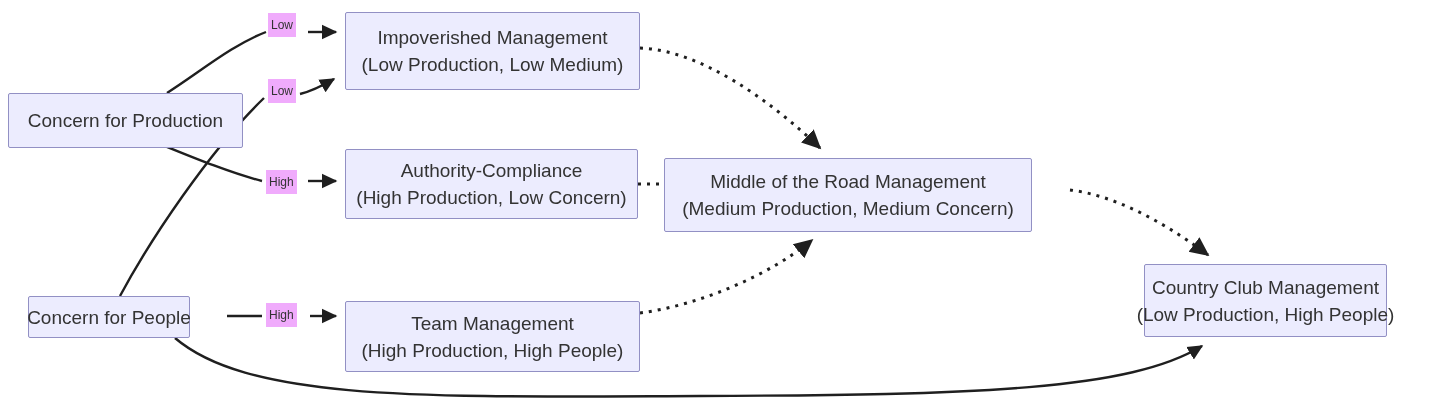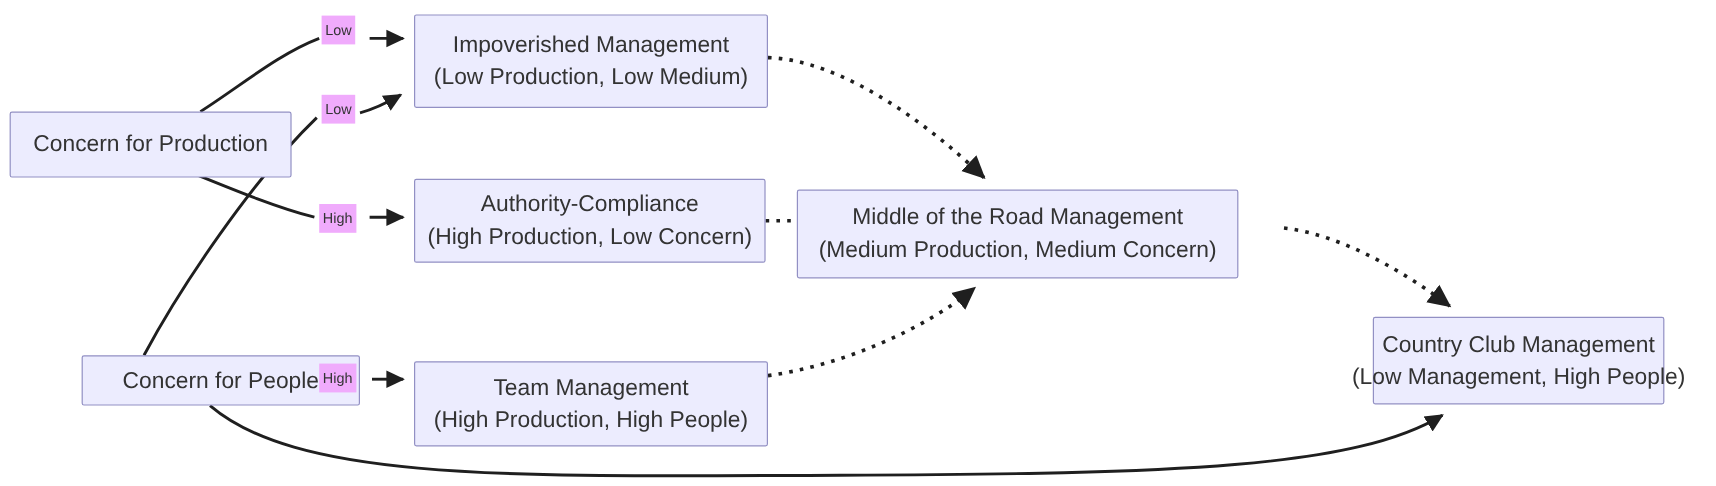--- a/index.html
+++ b/index.html
@@ -88,21 +88,21 @@
 
     <path d="M 1070 190 C 1120 196, 1172 228, 1208 255" fill="none" stroke="#1f1f1f" stroke-width="3" stroke-dasharray="3 6" stroke-linecap="butt" marker-end="url(#arrow-dotted)"></path>
 
     <path d="M 175 338 C 250 402, 430 397, 700 396 C 980 395, 1130 390, 1202 346" fill="none" stroke="#1f1f1f" stroke-width="2.4" marker-end="url(#arrow-solid)"></path>
   </svg>
 
   <div class="node" style="left:8px; top:93px; width:235px; height:55px;">
     <span class="line">Concern for Production</span>
   </div>
 
-  <div class="node" style="left:28px; top:296px; width:232px; height:42px;margin-left:40px;">
+  <div class="node" style="left:28px; top:296px; width:162px; height:42px;">
     <span class="line">Concern for People</span>
   </div>
 
   <div class="node" style="left:345px; top:12px; width:295px; height:78px;">
     <span class="line">Impoverished Management</span>
     <span class="line">(Low Production, Low Medium)</span>
   </div>
 
   <div class="node" style="left:345px; top:149px; width:293px; height:70px;justify-content:center;">
     <span class="line">Authority-Compliance</span>
@@ -114,21 +114,21 @@
     <span class="line">(High Production, High People)</span>
   </div>
 
   <div class="node" style="left:664px; top:158px; width:368px; height:74px;">
     <span class="line">Middle of the Road Management</span>
     <span class="line">(Medium Production, Medium Concern)</span>
   </div>
 
   <div class="node" style="left:1128px; top:264px; width:243px; height:73px;margin-left:16px;">
     <span class="line">Country Club Management</span>
-    <span class="line">(Low Management, High People)</span>
+    <span class="line">(Low Production, High People)</span>
   </div>
 
   <div class="edge-label" style="left:268px; top:13px;">Low</div>
   <div class="edge-label" style="left:268px; top:79px;">Low</div>
   <div class="edge-label" style="left:266px; top:170px;">High</div>
   <div class="edge-label" style="left:266px; top:303px;">High</div>
 
 </div>
 
 </body></html>

